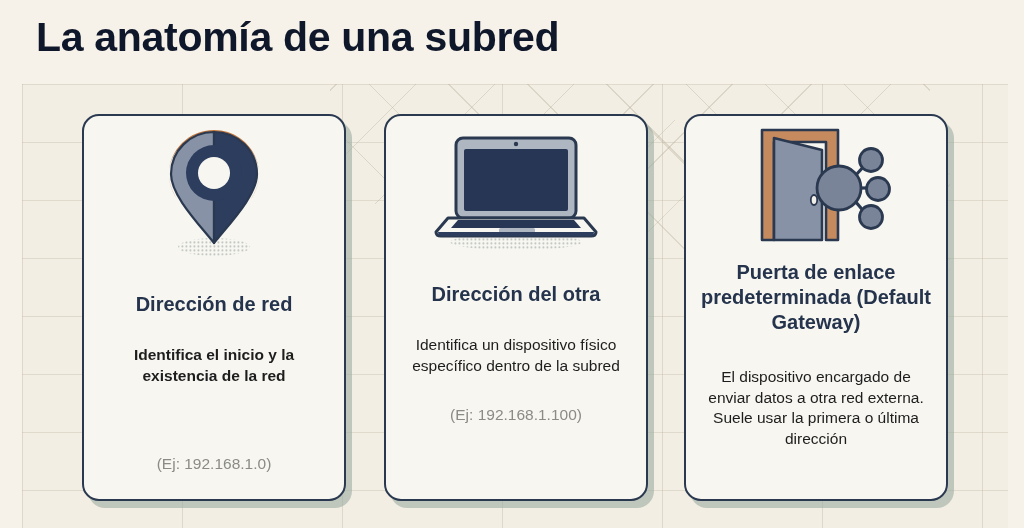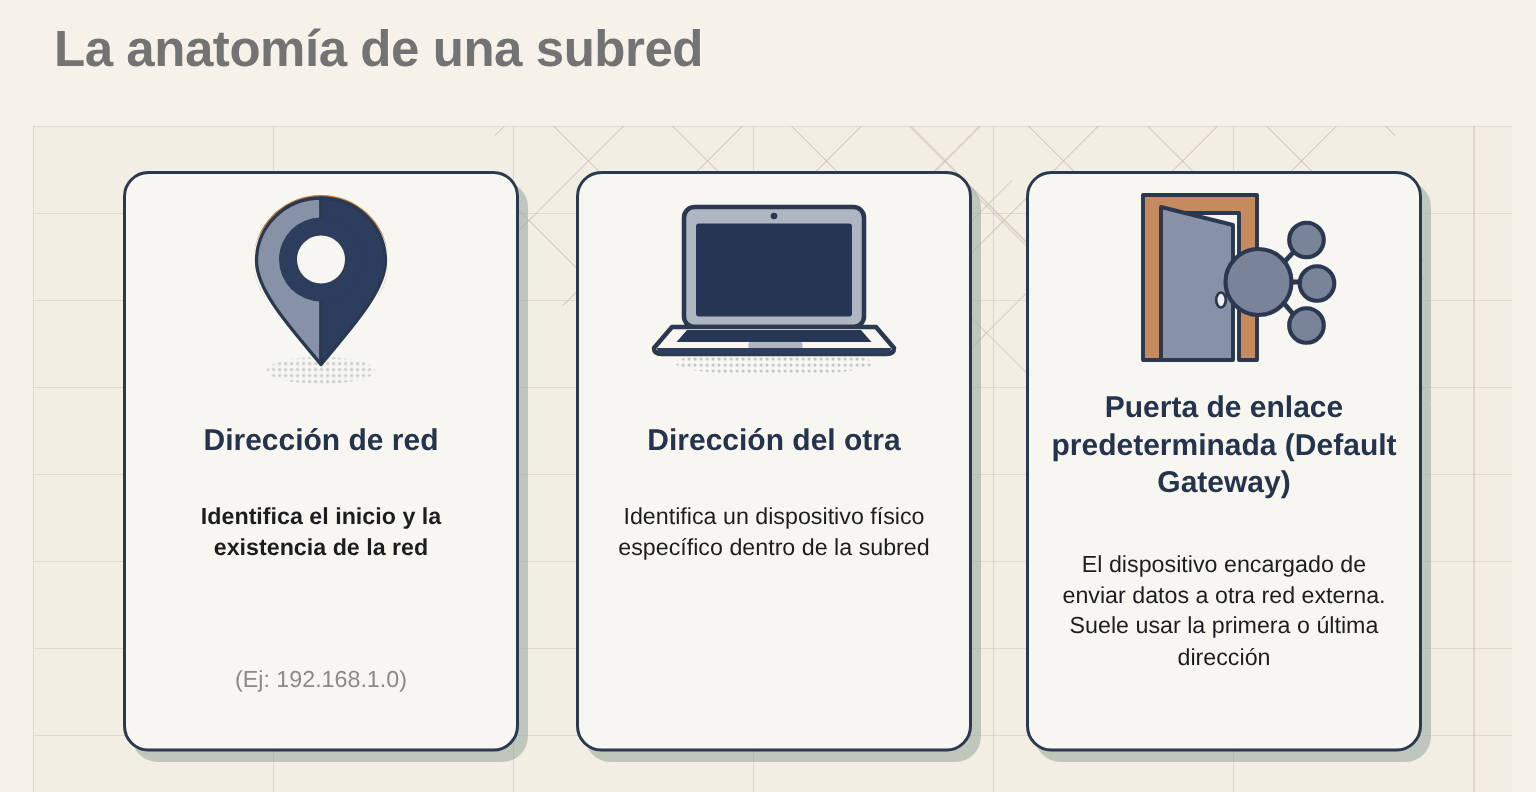--- a/index.html
+++ b/index.html
@@ -54,23 +54,23 @@
     left: 0; top: 84px;
     width: 22px; height: 444px;
     background: #f6f2e9;
   }
 
   
   #page-title {
     position: absolute;
     left: 36px;
     top: 14px;
-    font-size: 34px;
+    font-size: 41px;
     font-weight: bold;
-    color: #737373;
+    color: #0f172a;
     letter-spacing: -0.3px;
     white-space: nowrap;
   }
 
   
   .card {
     position: absolute;
     background: #f7f6f1;
     border: 2px solid #2a3950;
     border-radius: 17px;
@@ -107,21 +107,21 @@
     line-height: 1.33;
     padding: 0 16px;
   }
   .card-example {
     font-size: 15.5px;
     color: #8b8b86;
     text-align: center;
   }
 
   
-  #card-1 .card-title   { margin-top: 16px; }
+  #card-1 .card-title   { margin-top: 26px; }
   #card-1 .card-desc    { margin-top: 28px; font-weight: bold; }
   #card-1 .card-example { margin-top: 69px; }
 
   #card-2 .card-title   { margin-top: 16px; }
   #card-2 .card-desc    { margin-top: 28px; }
   #card-2 .card-example { margin-top: 30px; }
 
   #card-3 .card-icon    { height: 138px; }
   #card-3 .card-title   { margin-top: 6px; }
   #card-3 .card-desc    { margin-top: 32px; }
@@ -188,20 +188,21 @@
 
       <path d="M32 94 L148 94 L155 102 L25 102 Z" fill="#263654"></path>
 
       <rect x="73" y="102" width="36" height="6" rx="1.5" fill="#aeb6c2"></rect>
 
       <path d="M12 106 L168 106 Q168 110 164 110 L16 110 Q12 110 12 106 Z" fill="#2c3d5e"></path>
     </svg>
   </div>
   <div class="card-title">Dirección del otra</div>
   <div class="card-desc">Identifica un dispositivo físico específico dentro de la subred</div>
+  <div class="card-example">(Ej: 192.168.1.100)</div>
 </div>
 
 <div class="card" id="card-3">
   <div class="card-icon">
     <svg width="180" height="138" viewBox="0 0 180 138" aria-hidden="true">
 
       <path d="M36 14 L112 14 L112 124 L100 124 L100 26 L48 26 L48 124 L36 124 Z" fill="#c58a5e" stroke="#2a3950" stroke-width="2.6" stroke-linejoin="round"></path>
 
       <path d="M48 22 L96 34 L96 124 L48 124 Z" fill="#8892a6" stroke="#2a3950" stroke-width="2.6" stroke-linejoin="round"></path>
 

